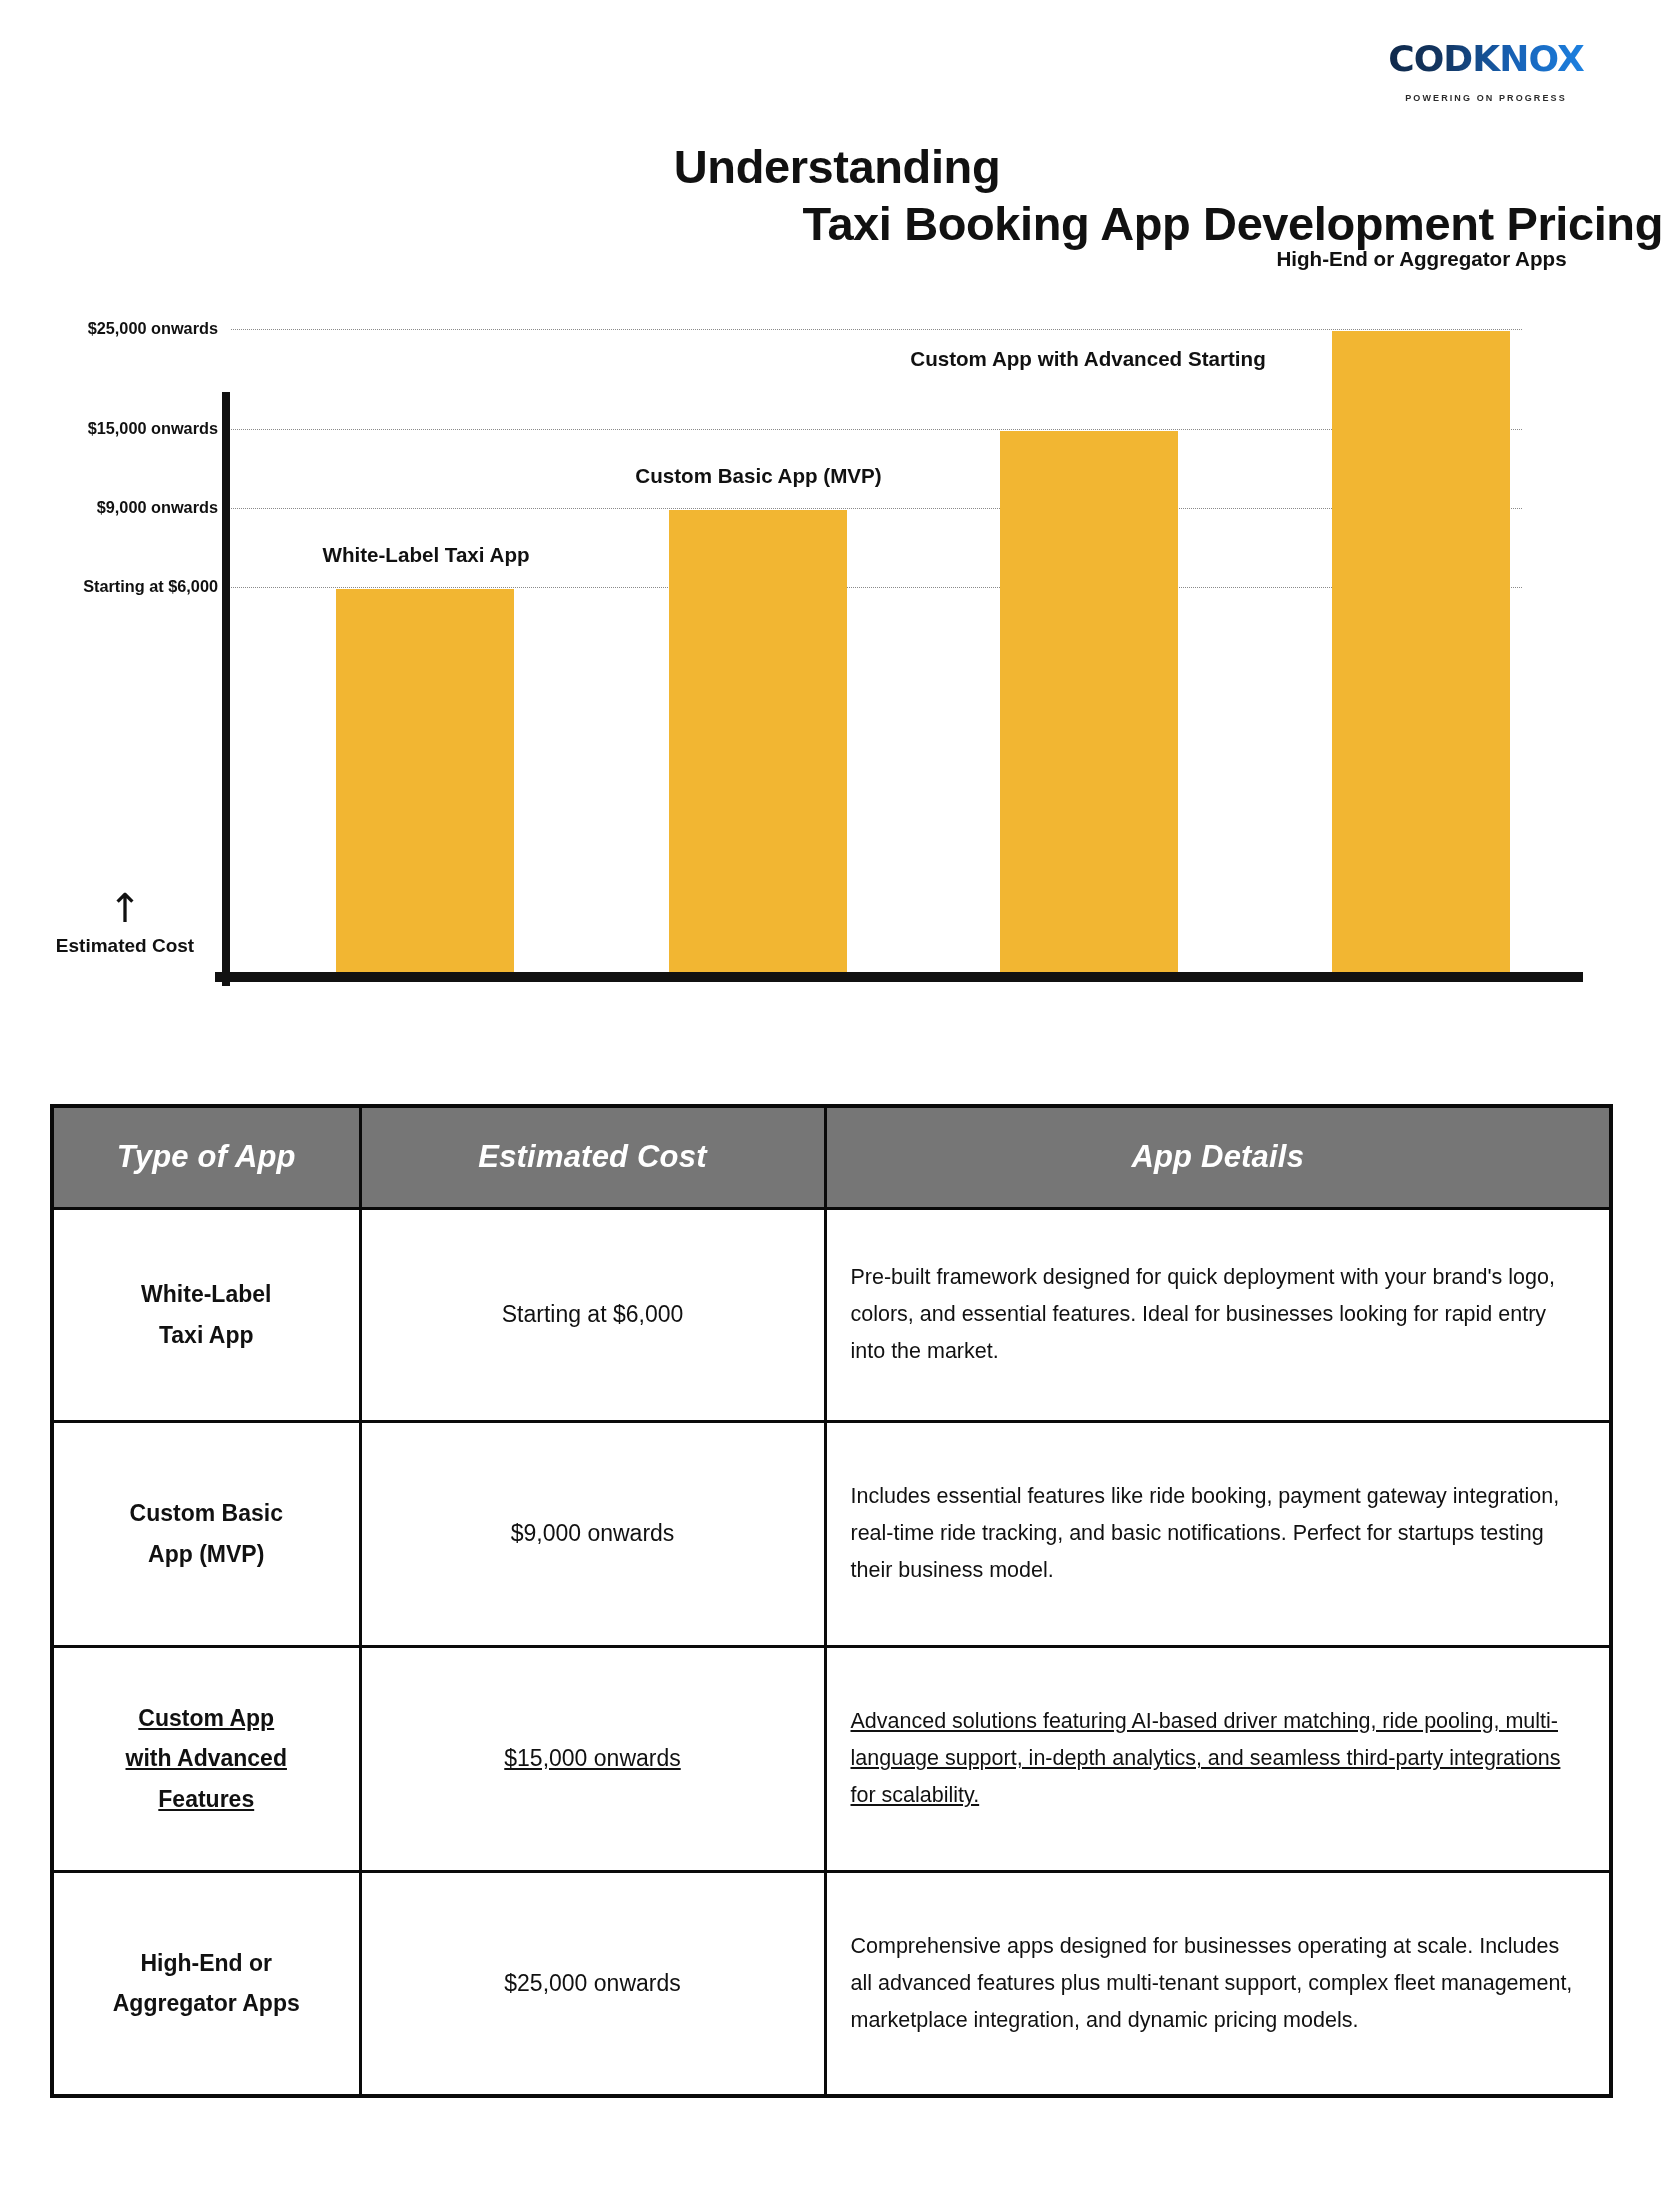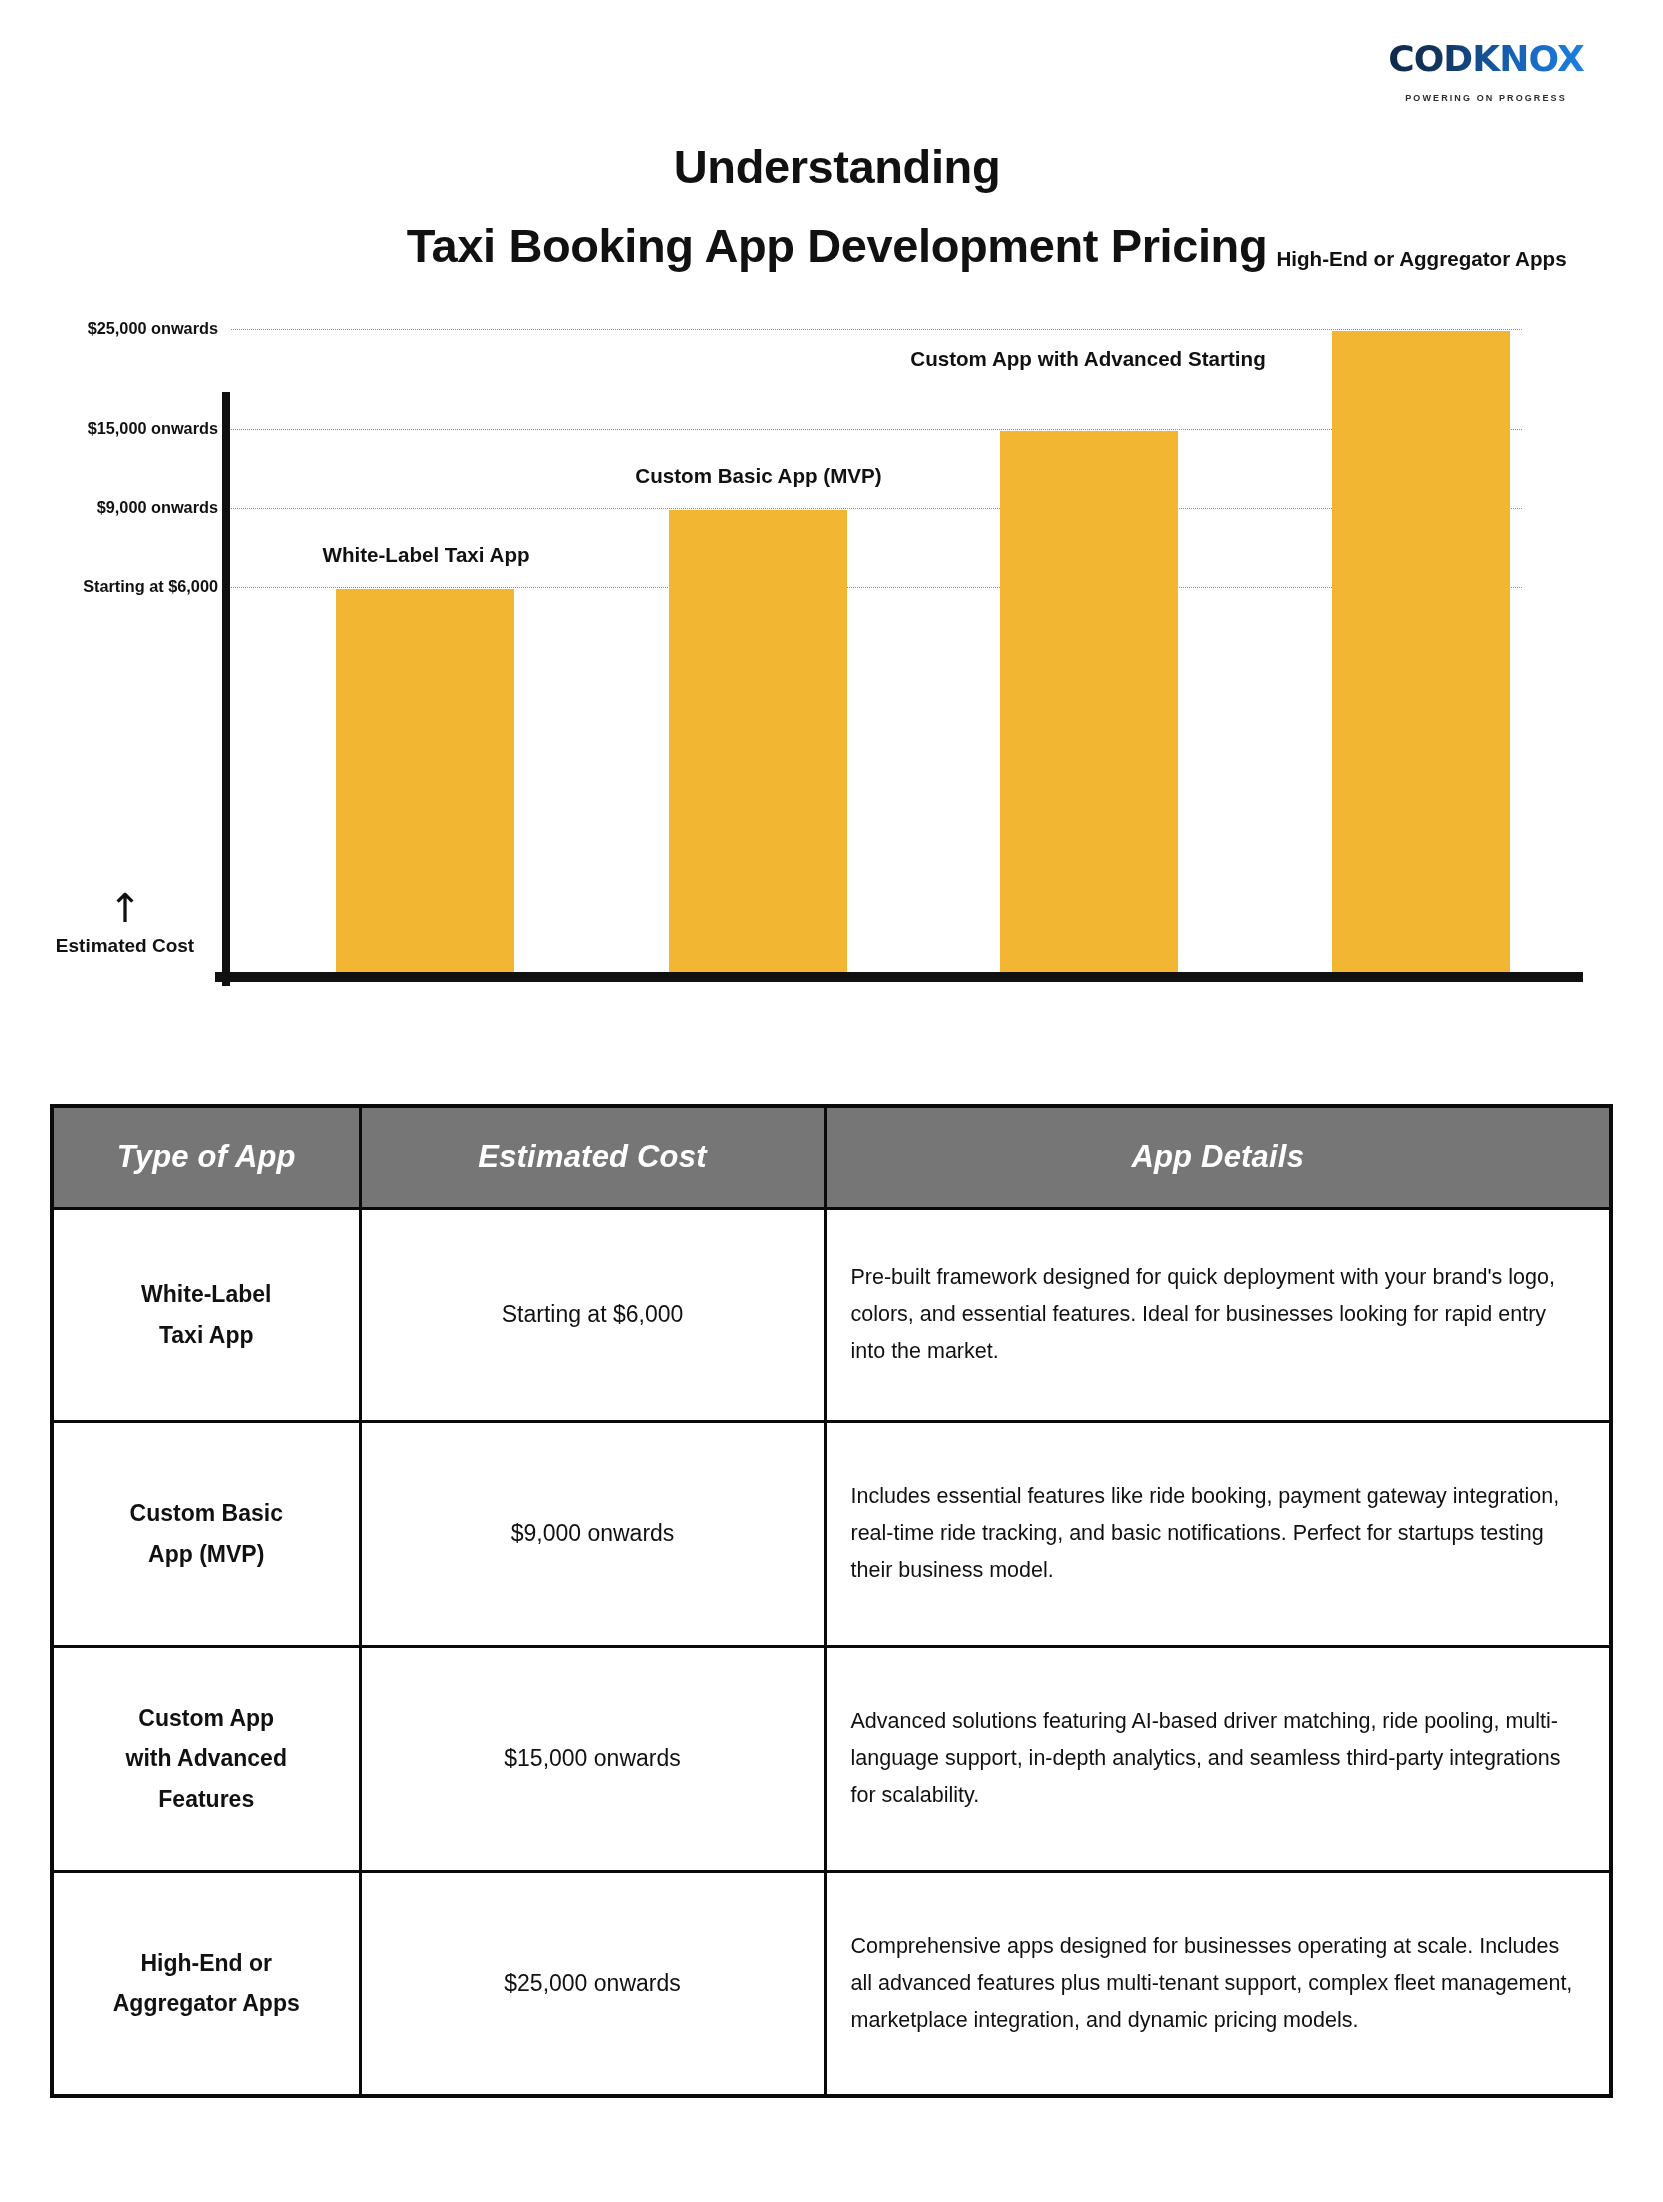--- a/index.html
+++ b/index.html
@@ -60,21 +60,22 @@
     letter-spacing: -0.4px;
     color: #111111;
     line-height: 1.22;
   }
   .title-l2 {
     font-size: 47px;
     font-weight: 700;
     letter-spacing: -0.4px;
     color: #111111;
     line-height: 1.22;
-    margin-top: 22px;
+    margin-top: 0;
+    text-align: right;
   }
 
   
   .chart {
     position: absolute;
     left: 0;
     top: 379px;
     width: 1663px;
     height: 619px;
   }
@@ -193,21 +194,21 @@
   td.cell-det {
     text-align: left;
     font-size: 21.5px;
     font-weight: 400;
     color: #111111;
     line-height: 1.72;
     padding: 19px 26px 19px 24px;
   }
   tr.r0 td { height: 213px; }
   tr.r1 td { height: 225px; }
-  tr.r2 td { height: 225px; }
+  tr.r2 td { height: 225px; text-decoration: underline; }
   tr.r3 td { height: 225px; }
 </style>
 </head>
 <body>
 
 <div class="page">
 
   <div class="logo-wrap">
     <div class="logo-mark">CODKNOX</div>
     <div class="logo-tag">POWERING ON PROGRESS</div>

